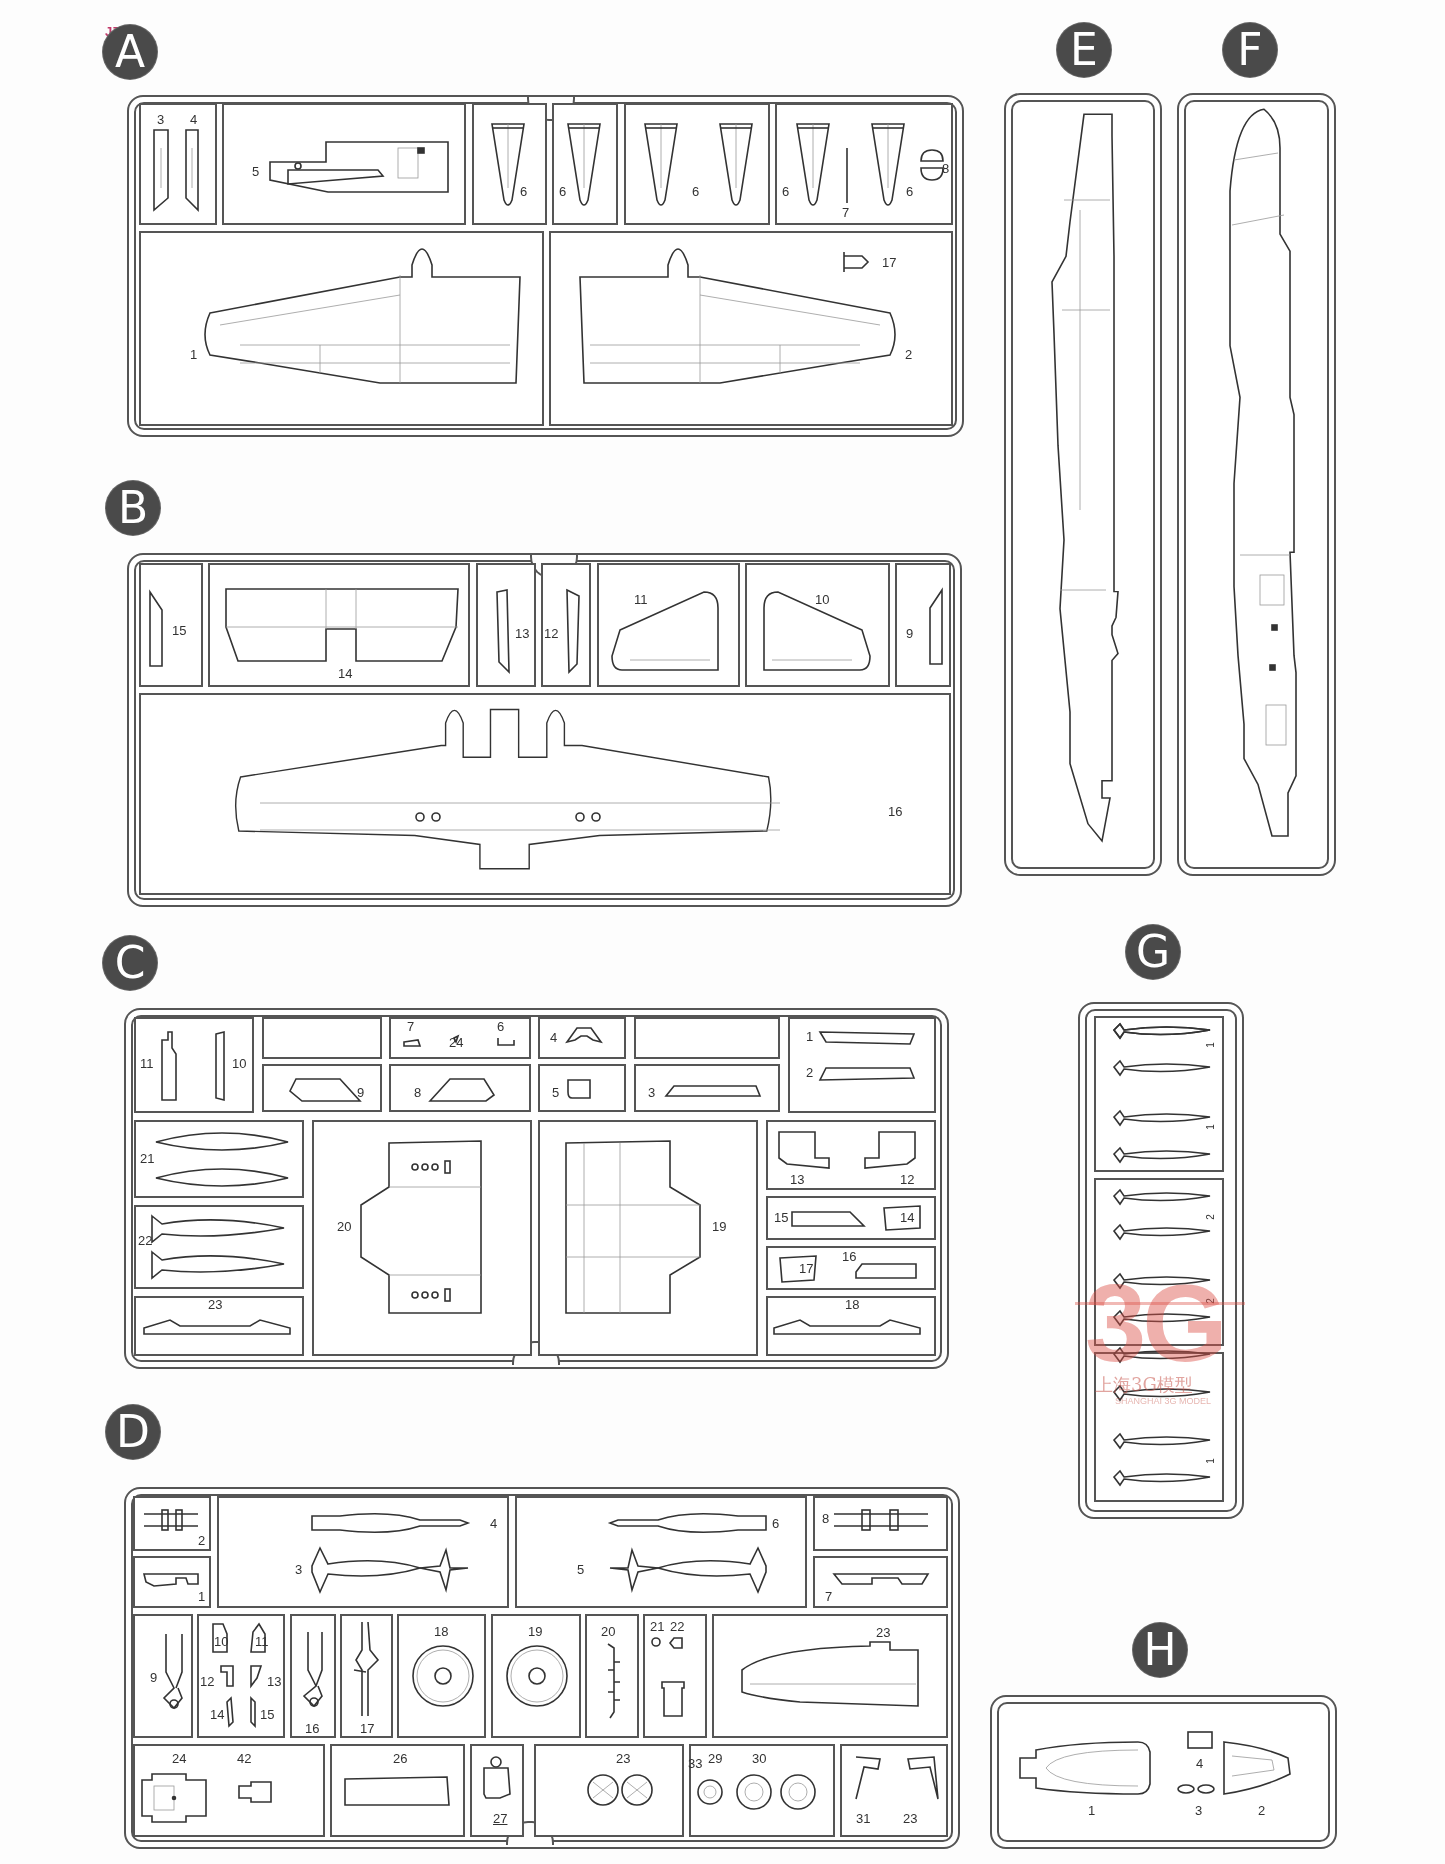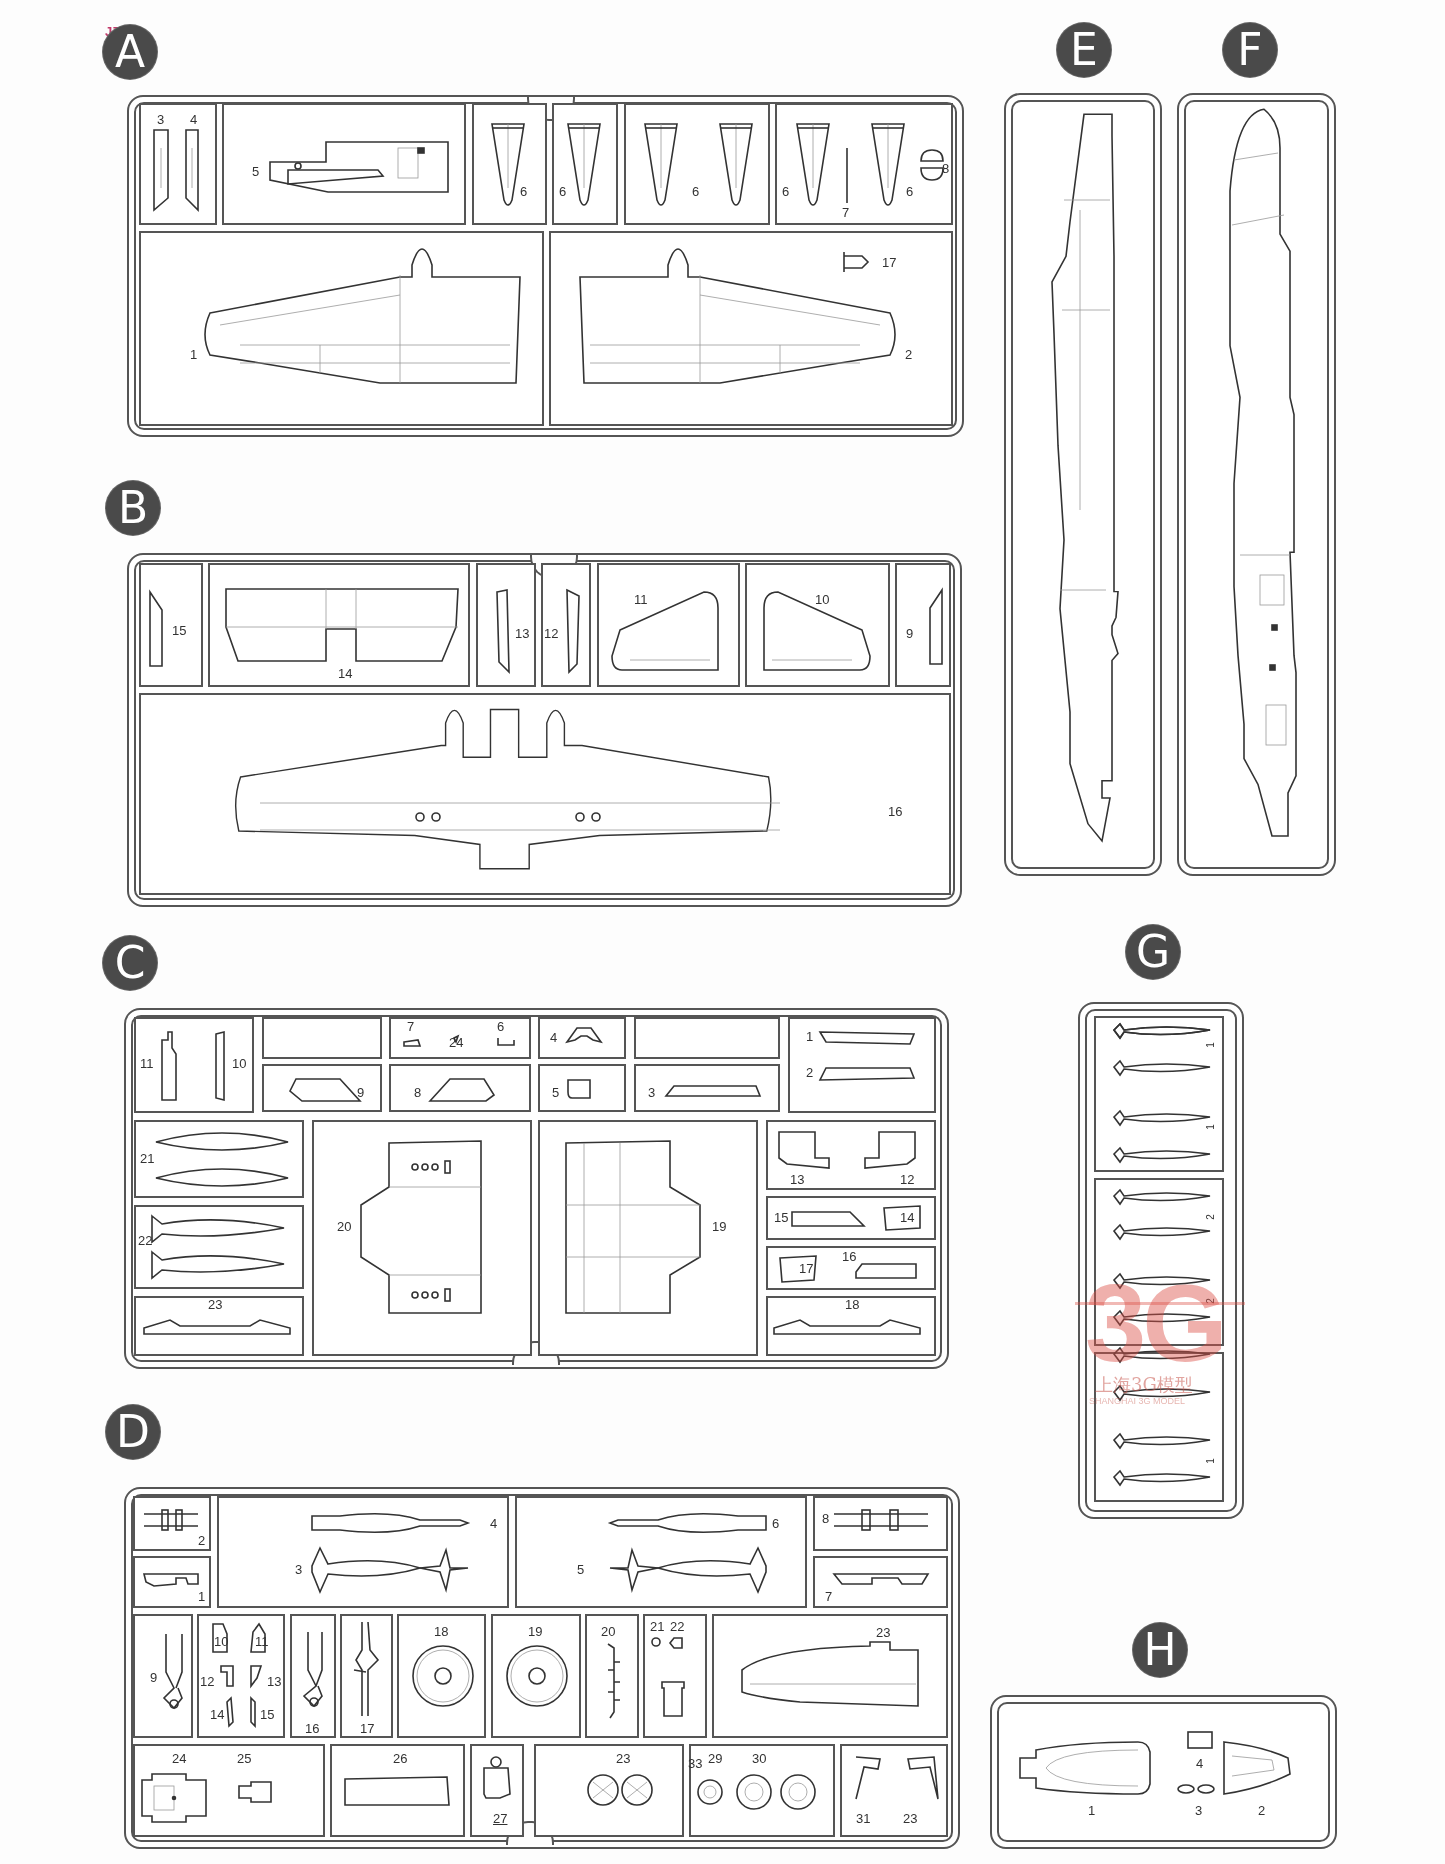--- a/index.html
+++ b/index.html
@@ -11,21 +11,21 @@
   .lbl{position:absolute;font-size:13px;color:#333;font-family:"Liberation Sans",sans-serif;line-height:1;}
   svg.part{position:absolute;overflow:visible;}
   svg.part *{fill:none;stroke:#333;stroke-width:1.6;}
   svg.part .thin{stroke:#999;stroke-width:0.8;}
   svg.part .solid{fill:#333;}
   .notch{position:absolute;width:44px;height:22px;border:2px solid #555;border-top:none;border-radius:0 0 22px 22px;background:#fdfdfd;}
   .notch-up{position:absolute;width:44px;height:22px;border:2px solid #555;border-bottom:none;border-radius:22px 22px 0 0;background:#fdfdfd;}
   .watermark{position:absolute;left:1075px;top:1268px;width:170px;height:150px;pointer-events:none;}
   .wm-big{position:absolute;left:10px;top:0;font-size:110px;font-weight:bold;color:rgba(220,80,70,0.45);font-family:"Liberation Sans",sans-serif;line-height:1;letter-spacing:-4px;}
   .wm-small{position:absolute;left:20px;top:105px;font-size:18px;color:rgba(200,90,80,0.55);font-family:"DejaVu Serif",serif;}
-  .wm-tiny{position:absolute;left:14px;top:128px;font-size:9px;color:rgba(200,90,80,0.45);}
+  .wm-tiny{position:absolute;left:40px;top:128px;font-size:9px;color:rgba(200,90,80,0.45);}
   .wm-line{position:absolute;left:0;top:34px;width:170px;height:3px;background:rgba(220,80,70,0.4);}
   .corner-mark{position:absolute;left:105px;top:24px;font-size:13px;color:#c23a6a;font-weight:bold;letter-spacing:1px;}
 </style>
 </head>
 <body>
 
 <div class="corner-mark">JTRL</div>
 
 <div class="badge" style="left:103px;top:25px;">A</div>
 <div class="frame" style="left:127px;top:95px;width:833px;height:338px;">
@@ -438,21 +438,21 @@
 <svg class="part" style="left:740px;top:1640px;" width="195" height="80">
     <path d="M2,30 Q30,8 130,6 L130,2 L150,2 L150,10 L178,10 L178,66 L60,62 Q20,58 2,52 Z"></path>
     <line class="thin" x1="10" y1="44" x2="176" y2="44"></line>
   </svg>
 <span class="lbl" style="left:172px;top:1752px;">24</span>
 <svg class="part" style="left:140px;top:1770px;" width="80" height="60">
     <path d="M2,10 L12,10 L12,4 L46,4 L46,10 L66,10 L66,46 L46,46 L46,52 L12,52 L12,46 L2,46 Z"></path>
     <rect class="thin" x="14" y="16" width="20" height="24"></rect>
     <circle class="solid" cx="34" cy="28" r="1.5"></circle>
   </svg>
-<span class="lbl" style="left:237px;top:1752px;">25</span>
+<span class="lbl" style="left:237px;top:1752px;">42</span>
 <svg class="part" style="left:237px;top:1778px;" width="50" height="32">
     <path d="M2,8 L14,8 L14,4 L34,4 L34,24 L14,24 L14,20 L2,20 Z"></path>
   </svg>
 <span class="lbl" style="left:393px;top:1752px;">26</span>
 <svg class="part" style="left:343px;top:1773px;" width="110" height="40">
     <path d="M2,6 L104,4 L106,32 L2,32 Z"></path>
   </svg>
 <svg class="part" style="left:480px;top:1754px;" width="34" height="50">
     <circle cx="16" cy="8" r="5"></circle>
     <path d="M4,14 L28,14 L30,40 L20,44 L6,44 L4,40 Z"></path>

